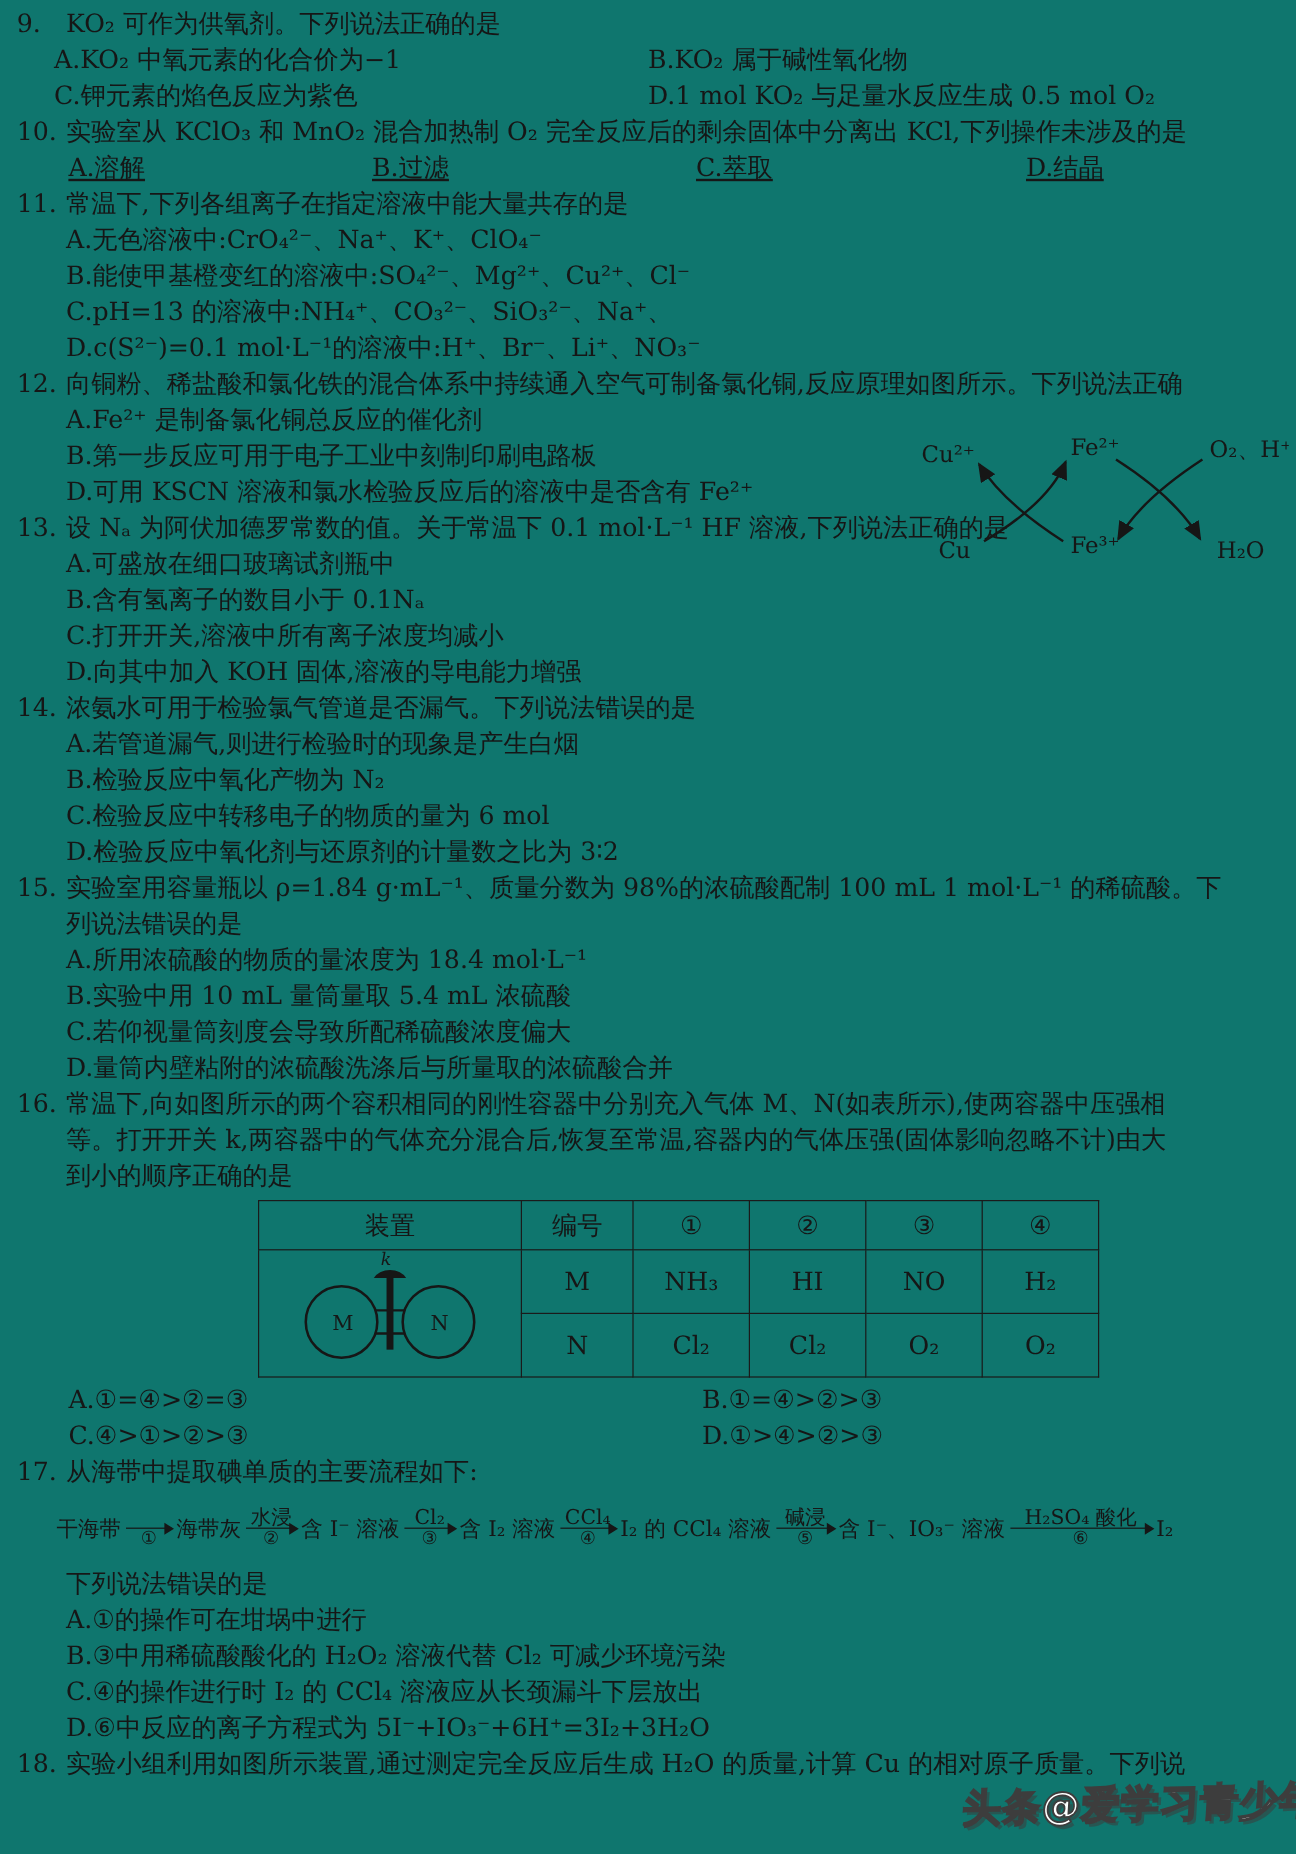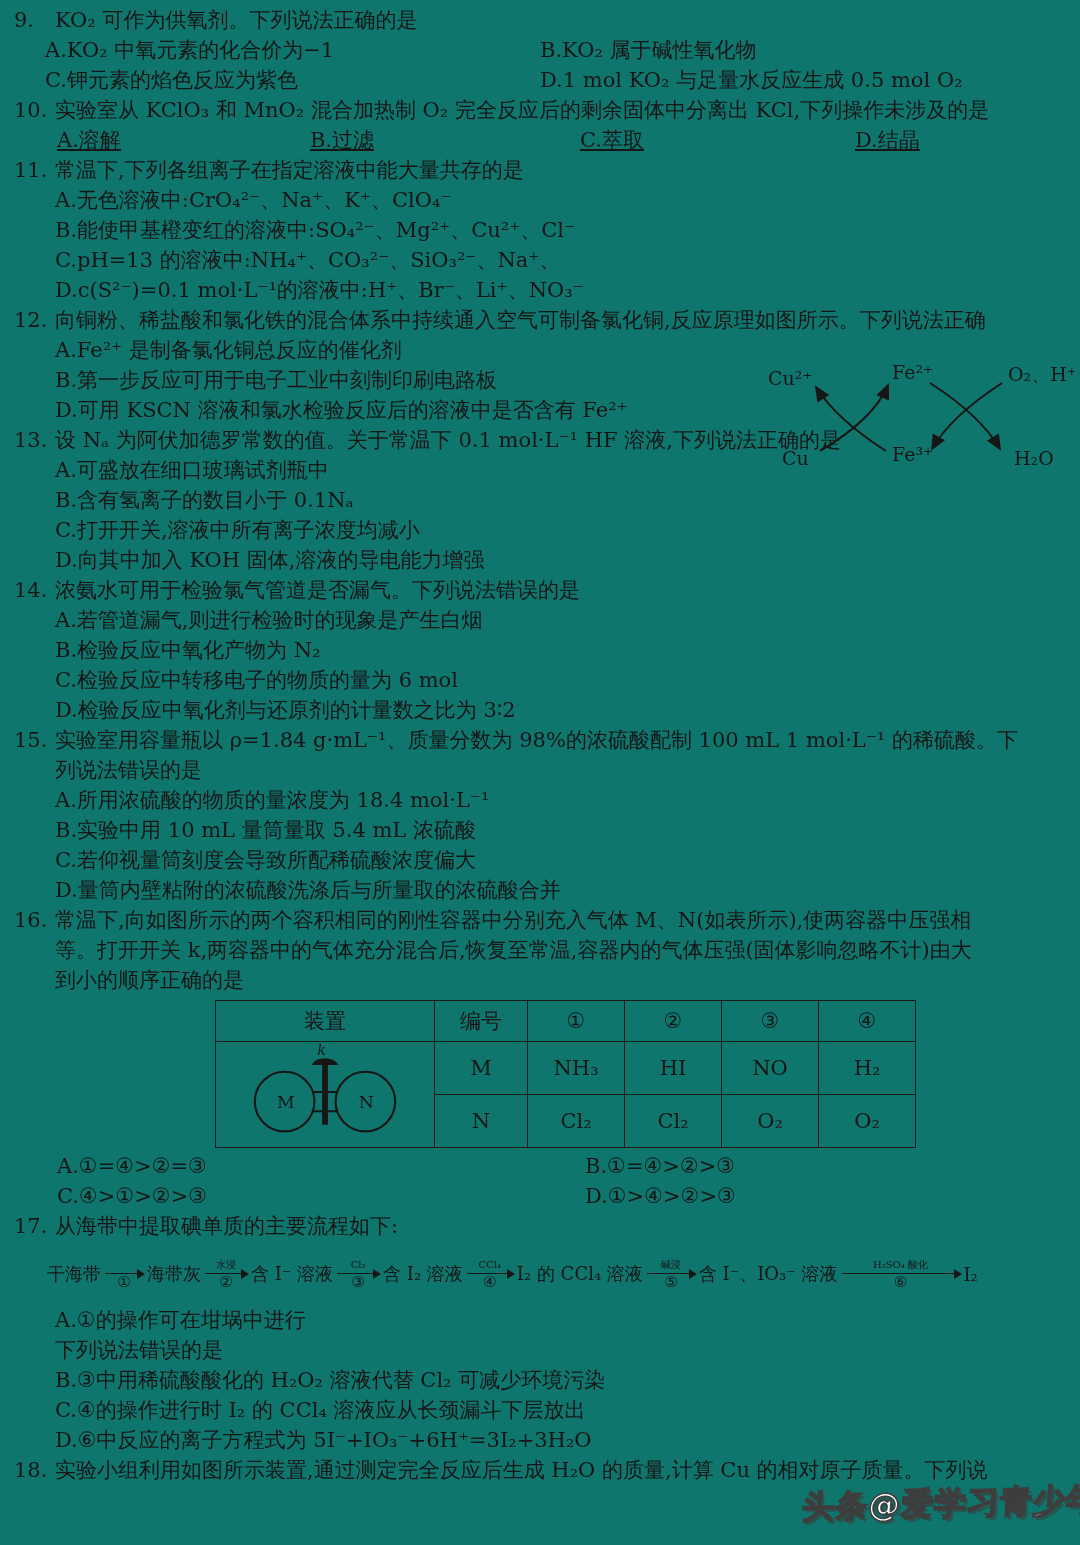--- a/index.html
+++ b/index.html
@@ -29,21 +29,21 @@
   .tbl td { border:1.5px solid #1a1a1a; text-align:center; padding:0; }
   .td-dev { width:218px; }
   .td-no  { width:92px;  }
   .td-c   { width:96px;  }
   .tr-h td { height:40px; }
   .tr-b td { height:42px; }
   
   .flow { display:flex; align-items:center; margin:4px 0 2px 45px; height:58px; font-size:18px; }
   .fnode { white-space:nowrap; padding:0 2px; }
   .farr { display:flex; flex-direction:column; align-items:center; justify-content:center; margin:0 2px; }
-  .farr .t { font-size:10px; line-height:16px; height:16px; white-space:nowrap; }
+  .farr .t { font-size:17px; line-height:16px; height:16px; white-space:nowrap; }
   .farr .b { font-size:15px; line-height:17px; height:17px; }
   .farr .ln { position:relative; height:1.6px; background:#161616; width:100%; }
   .farr .ln::after {
     content:""; position:absolute; right:-2px; top:-4.2px;
     border-left:8px solid #161616; border-top:5px solid transparent; border-bottom:5px solid transparent;
   }
   .w38{width:38px}.w42{width:42px}.w46{width:46px}.w48{width:48px}.w118{width:118px}
   
   .wm {
     position:absolute; left:802px; top:1482px; white-space:nowrap;
@@ -228,22 +228,22 @@
       </span>
       <span class="fnode">含 I⁻、IO₃⁻ 溶液</span>
       <span class="farr w118">
         <span class="t">H₂SO₄ 酸化</span>
         <span class="ln"></span>
         <span class="b">⑥</span>
       </span>
       <span class="fnode">I₂</span>
     </div>
 
+    <div class="line cont">下列说法错误的是</div>
     <div class="line opt">A.①的操作可在坩埚中进行</div>
-    <div class="line cont">下列说法错误的是</div>
     <div class="line opt">B.③中用稀硫酸酸化的 H₂O₂ 溶液代替 Cl₂ 可减少环境污染</div>
     <div class="line opt">C.④的操作进行时 I₂ 的 CCl₄ 溶液应从长颈漏斗下层放出</div>
     <div class="line opt">D.⑥中反应的离子方程式为 5I⁻+IO₃⁻+6H⁺=3I₂+3H₂O</div>
   </div>
 
   <div>
     <div class="line qline"><span class="qnum">18.</span><span>实验小组利用如图所示装置,通过测定完全反应后生成 H₂O 的质量,计算 Cu 的相对原子质量。下列说</span></div>
 
   </div>
 

